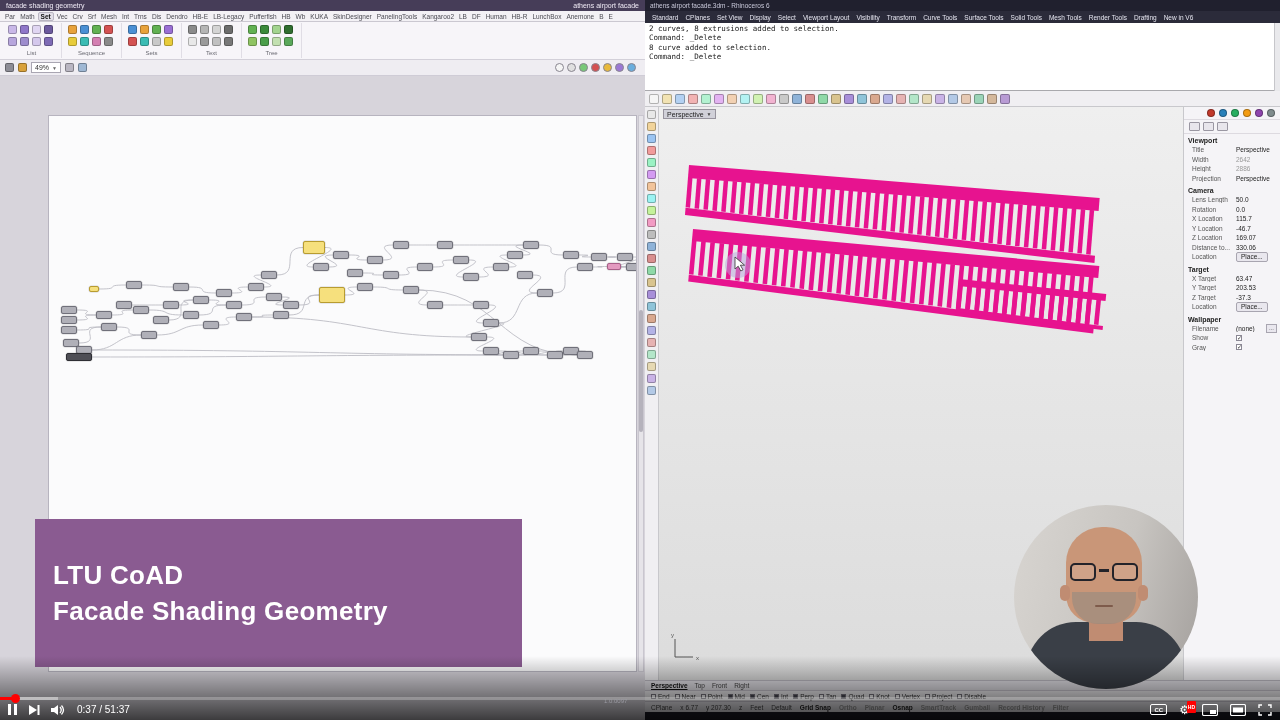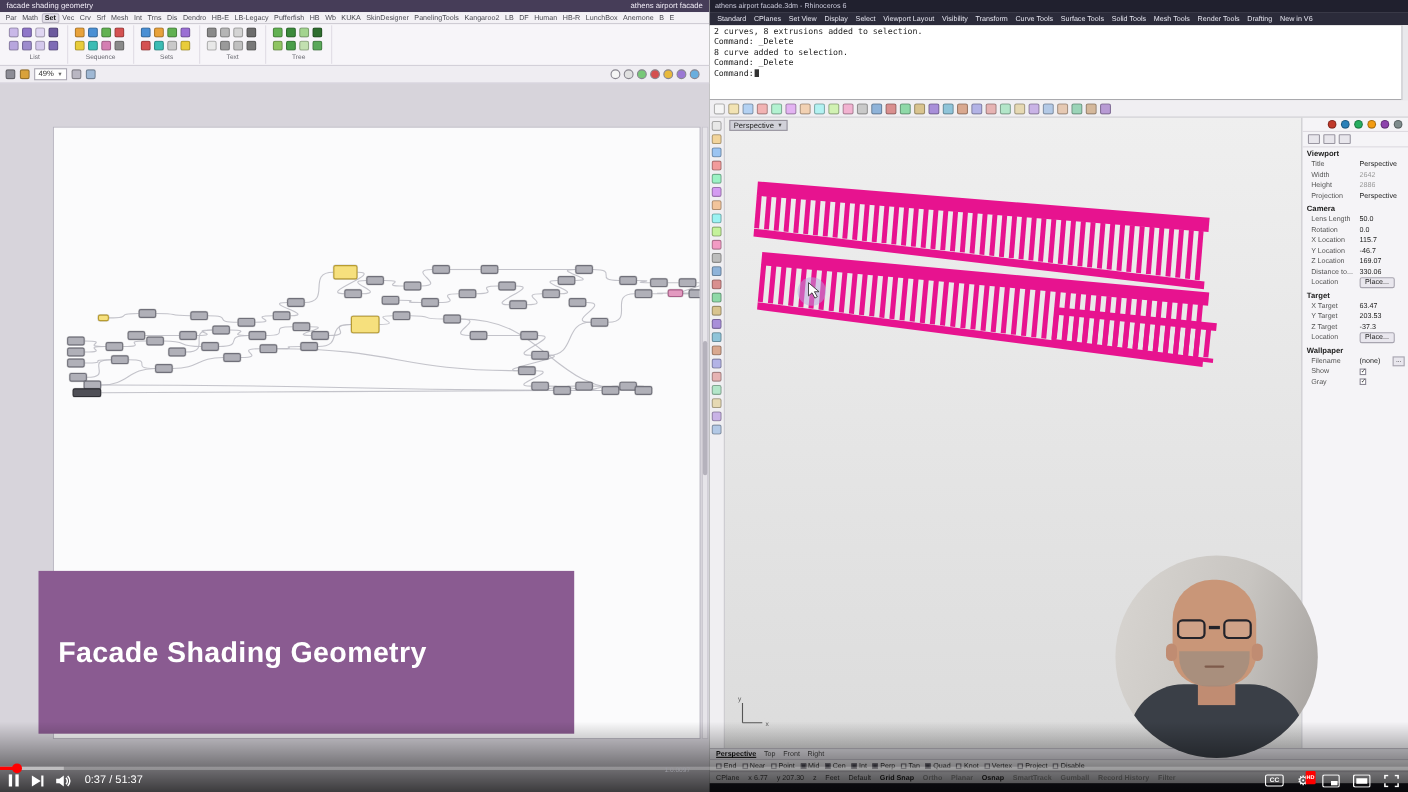--- a/index.html
+++ b/index.html
@@ -392,21 +392,20 @@
         <span class="rh-menu">Mesh Tools</span>
         <span class="rh-menu">Render Tools</span>
         <span class="rh-menu">Drafting</span>
         <span class="rh-menu">New in V6</span>
       </div>
     <div class="rh-command">
         <div class="rh-cmdline">2 curves, 8 extrusions added to selection.</div>
         <div class="rh-cmdline">Command: _Delete</div>
         <div class="rh-cmdline">8 curve added to selection.</div>
         <div class="rh-cmdline">Command: _Delete</div>
-        <div class="rh-cmdline">Command:<span class="rh-caret"></span></div>
       </div>
     <div class="rh-cmdscroll"></div>
     <div class="rh-toolbar">
         <span class="rh-tbicon" style="background: rgb(245, 245, 245);"></span>
         <span class="rh-tbicon" style="background: rgb(242, 227, 179);"></span>
         <span class="rh-tbicon" style="background: rgb(179, 209, 242);"></span>
         <span class="rh-tbicon" style="background: rgb(242, 179, 179);"></span>
         <span class="rh-tbicon" style="background: rgb(179, 242, 209);"></span>
         <span class="rh-tbicon" style="background: rgb(227, 179, 242);"></span>
         <span class="rh-tbicon" style="background: rgb(242, 209, 179);"></span>
@@ -769,20 +768,21 @@
         <span class="st-toggle on">Osnap</span>
         <span class="st-toggle">SmartTrack</span>
         <span class="st-toggle">Gumball</span>
         <span class="st-toggle">Record History</span>
         <span class="st-toggle">Filter</span>
       </div>
     <div class="rh-bottomstrip"></div>
   </div>
 
   <div class="title-overlay">
+    <div class="title-line">LTU CoAD</div>
     <div class="title-line">Facade Shading Geometry</div>
   </div>
 
   <div class="webcam">
     <div class="wc-shoulders"></div>
     <div class="wc-neck"></div>
     <div class="wc-head">
       <div class="wc-ear" style="left:-6px"></div>
       <div class="wc-ear" style="right:-6px"></div>
       <div class="wc-beard"></div>

